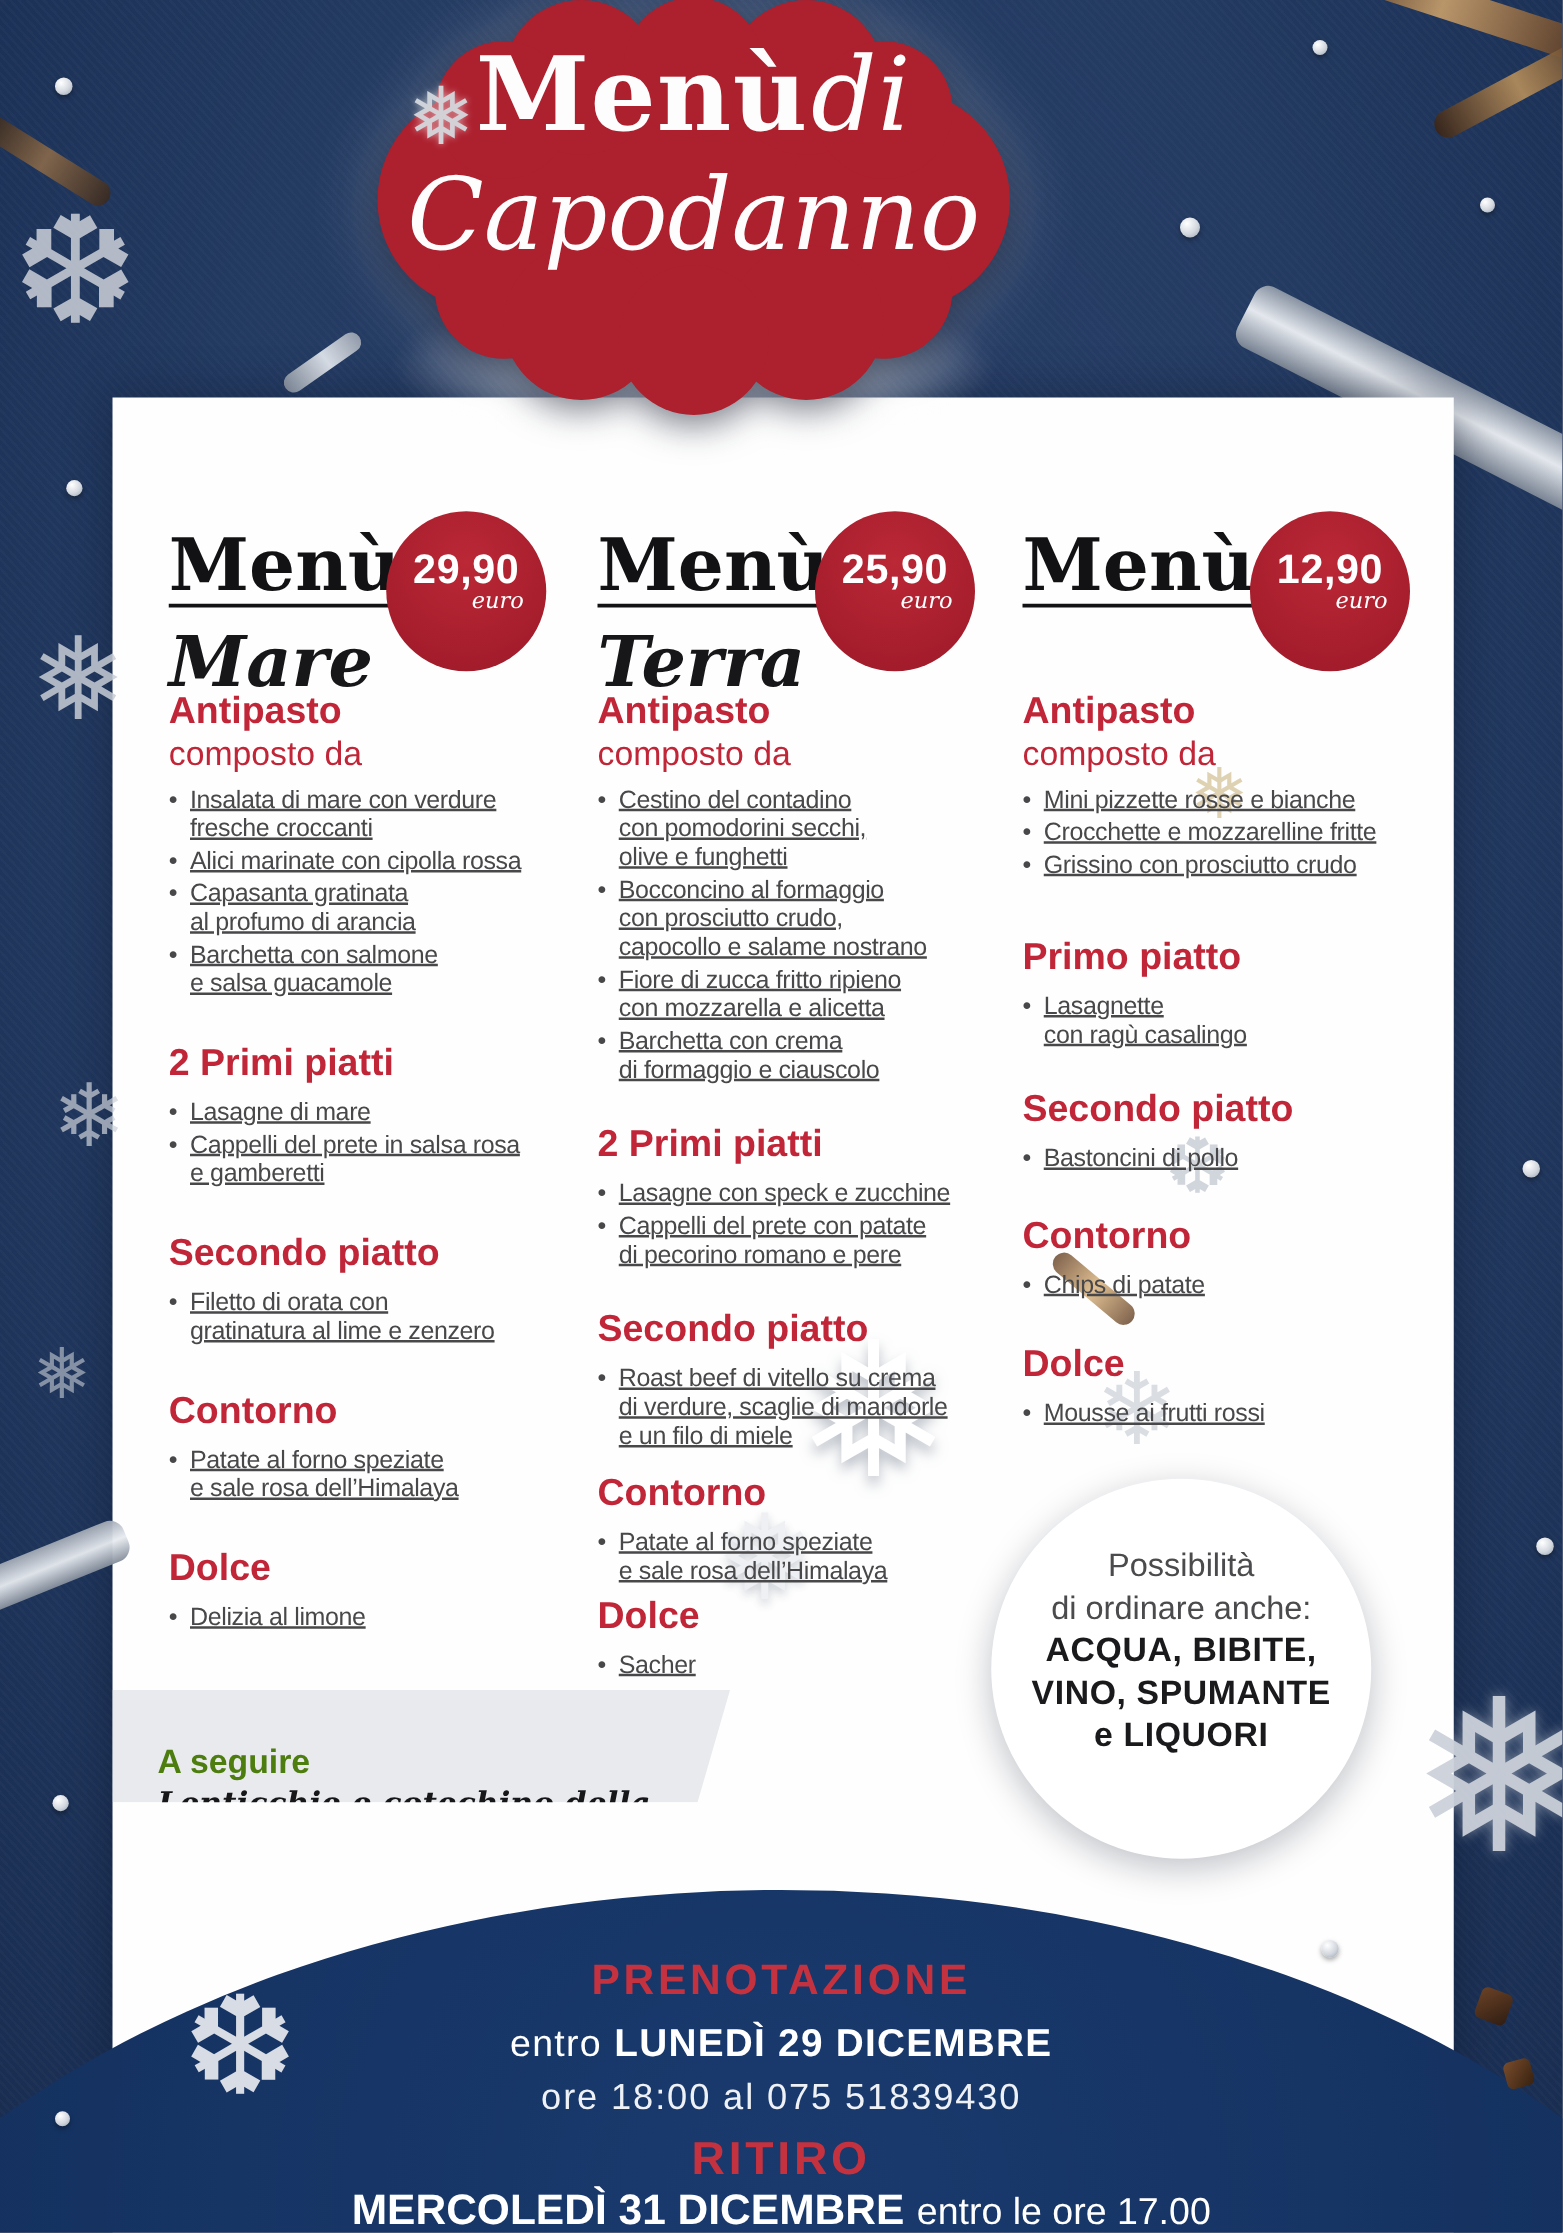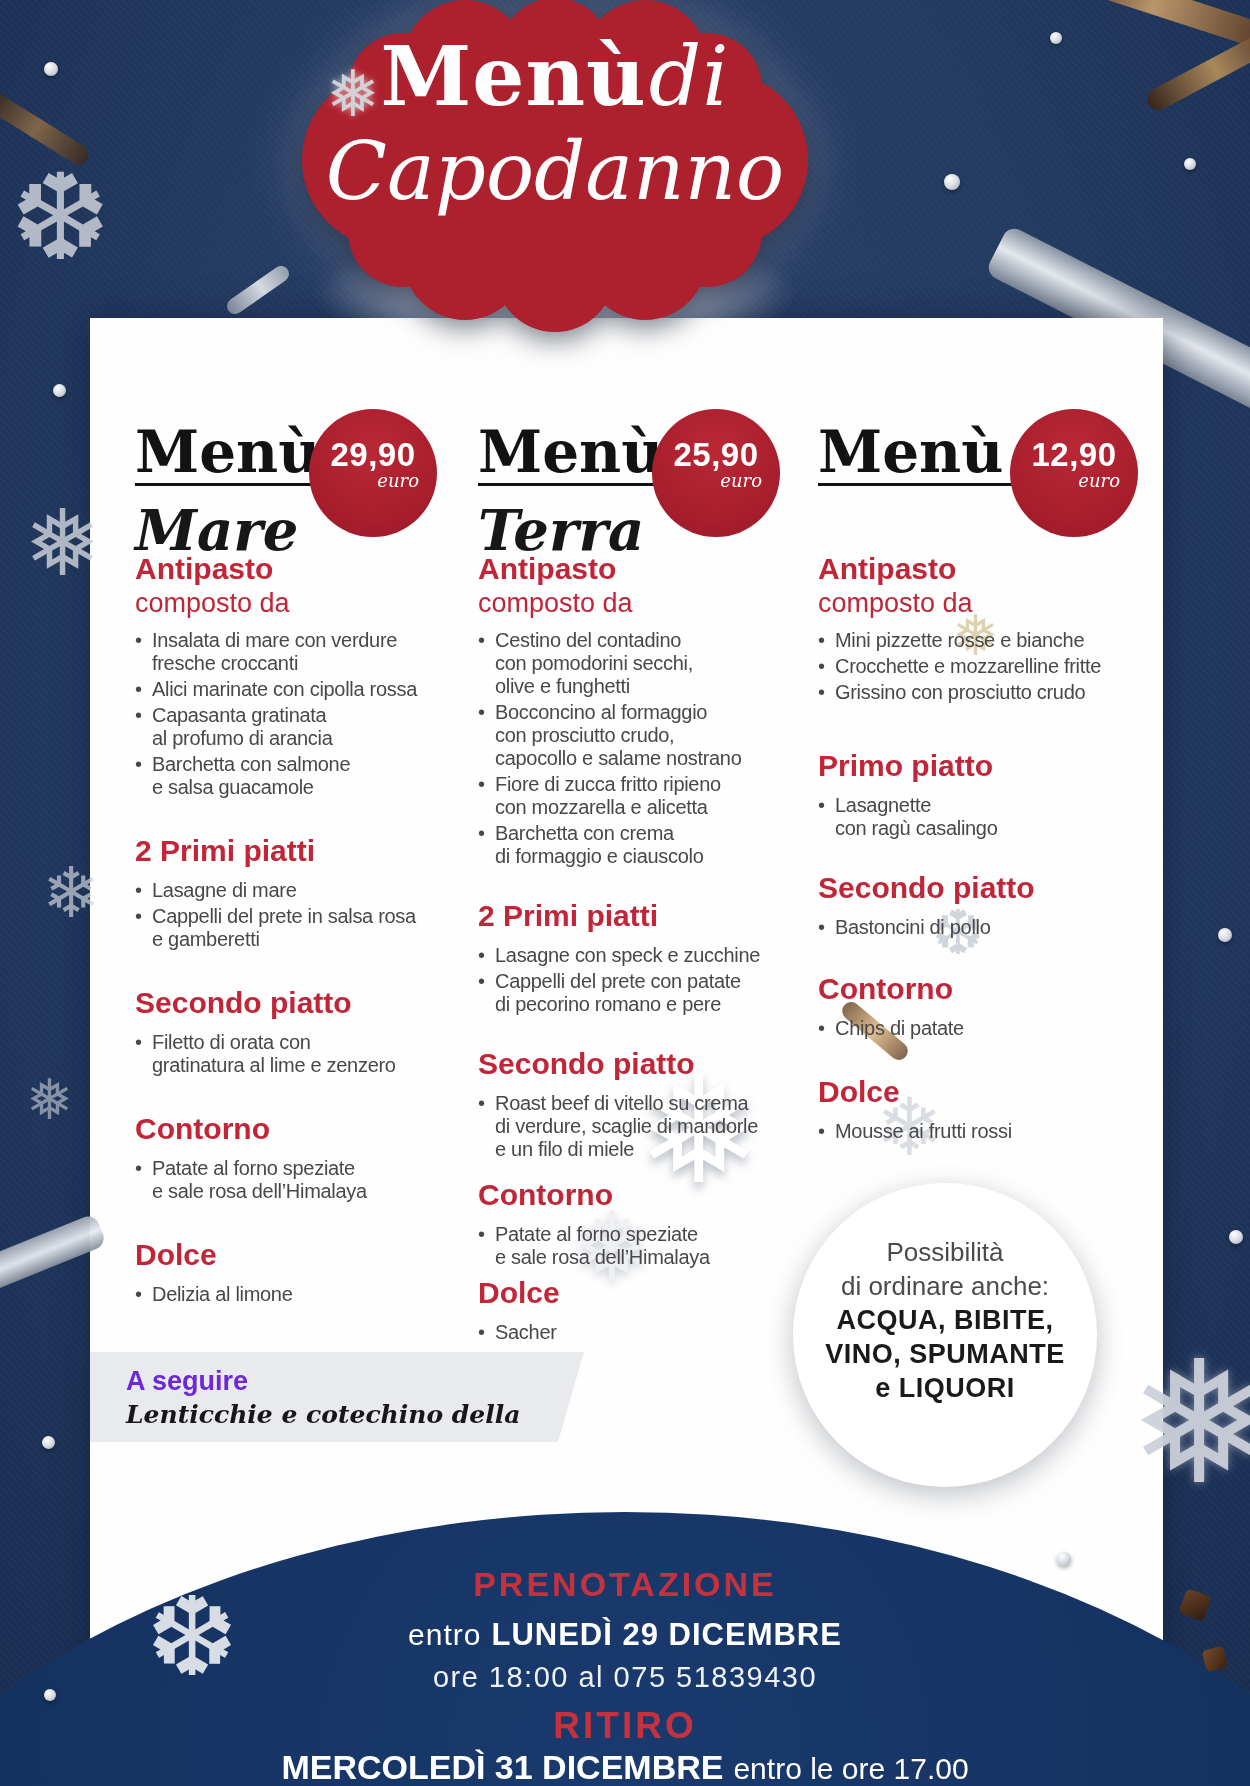--- a/index.html
+++ b/index.html
@@ -31,27 +31,27 @@
     background:radial-gradient(circle at 50% 32%,#bb2836,#a31c2b 78%);
     display:flex;flex-direction:column;align-items:center;color:#fff;z-index:3;}
   .price{font:700 33px/36px "Liberation Sans",sans-serif;letter-spacing:.5px;margin-top:28px;}
   .price-unit{font:italic 400 18px/20px "DejaVu Serif",serif;align-self:flex-end;margin:-2px 18px 0 0;}
   .sec{font:700 30px/36px "Liberation Sans",sans-serif;color:#c02638;margin:34px 0 0;}
   .sec.mt16{margin-top:16px}.sec.mt30{margin-top:30px}.sec.mt32{margin-top:32px}
   .sec.mt44{margin-top:44px}.sec.mt6{margin-top:6px}
   .sub{font:400 27px/32px "Liberation Sans",sans-serif;color:#c02638;}
   .col ul{list-style:none;margin:10px 0 0;padding:0;}
   .col li{position:relative;padding-left:17px;margin-bottom:3px;color:#48484a;
-    font:400 20px/23px "Liberation Sans",sans-serif;letter-spacing:-.3px;white-space:pre-line;}
+    font:400 20px/23px "Liberation Sans",sans-serif;letter-spacing:-.3px;white-space:pre-line;text-decoration:underline;}
   .col li::before{content:"\2022";position:absolute;left:0;top:0;}
   
   .aseguire{position:absolute;left:90px;top:1352px;width:494px;height:90px;background:#e8eaed;
     z-index:2;padding:14px 0 0 36px;box-sizing:border-box;
     clip-path:polygon(0 0,100% 0,calc(100% - 26px) 100%,0 100%);}
-  .as-label{font:700 27px/30px "Liberation Sans",sans-serif;color:#6d28d9;}
+  .as-label{font:700 27px/30px "Liberation Sans",sans-serif;color:#4d7c0f;margin-top:28px;}
   .as-text{font:italic 700 25px/38px "DejaVu Serif",serif;color:#17171a;}
   
   .bottom-ellipse{position:absolute;left:-230px;top:1512px;width:1710px;height:1150px;border-radius:50%;
     background:radial-gradient(ellipse at 50% 22%,#1a3a6e 0%,#14315f 55%,#102a54 100%);z-index:3;}
   
   .drinks{position:absolute;left:793px;top:1183px;width:304px;height:304px;border-radius:50%;
     background:#fff;z-index:4;text-align:center;box-sizing:border-box;padding-top:52px;
     box-shadow:0 8px 28px rgba(8,16,36,.25);}
   .d-l1{font:400 26px/34px "Liberation Sans",sans-serif;color:#4b4b4d;}
   .d-b{font:700 27px/34px "Liberation Sans",sans-serif;color:#1a1a1c;letter-spacing:.5px;}
@@ -219,21 +219,21 @@
     </ul>
     <h3 class="sec mt6">Dolce</h3>
     <ul>
       <li>Sacher</li>
     </ul>
   </section>
 
   <section class="col" style="left:818px">
     <header class="col-head">
       <div class="name-top">Menù</div>
-      <div class="price-badge" style="left:192px">
+      <div class="price-badge" style="left:182px">
         <div class="price">12,90</div>
         <div class="price-unit">euro</div>
       </div>
     </header>
     <h3 class="sec mt16">Antipasto</h3>
     <div class="sub">composto da</div>
     <ul>
       <li>Mini pizzette rosse e bianche</li>
       <li>Crocchette e mozzarelline fritte</li>
       <li>Grissino con prosciutto crudo</li>

